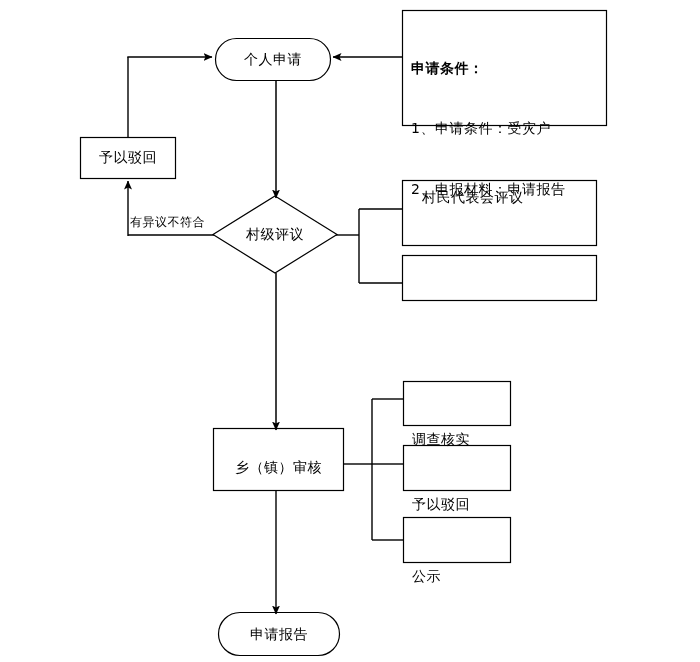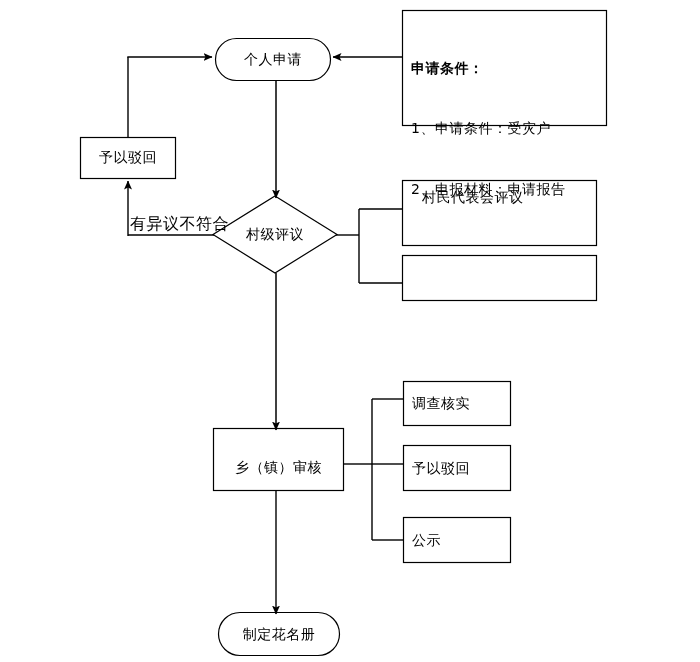--- a/index.html
+++ b/index.html
@@ -59,21 +59,21 @@
     left: 213px; top: 428px; width: 131px; height: 63px;
     display: flex; align-items: center; justify-content: center; margin-top: 8px;
   }
   
   .box-text-tl {
     display: flex; align-items: flex-start; justify-content: flex-start;
     padding: 7px 0 0 9px; box-sizing: border-box;
   }
   .box-text-ml {
     display: flex; align-items: center; justify-content: flex-start;
-    padding: 0 0 0 9px; box-sizing: border-box;
+    padding: 0 0 0 9px; box-sizing: border-box; margin-top: 36px;
   }
   .n-criteria {
     left: 402px; top: 10px; width: 205px; height: 116px;
   }
   .n-criteria .crit-line { display: block; }
   .n-criteria .crit-title { font-weight: bold; }
   .n-rep-meeting {
     left: 413px; top: 180px; width: 195px; height: 66px;
   }
   .n-public-post {
@@ -85,21 +85,21 @@
   .n-roster {
     left: 403px; top: 445px; width: 108px; height: 46px;
   }
   .n-publicize {
     left: 403px; top: 517px; width: 108px; height: 46px;
   }
   
   .edge-label {
     position: absolute;
     left: 130px; top: 214px;
-    font-size: 16px;
+    font-size: 12px;
     color: #000000;
     white-space: pre;
     letter-spacing: 0.5px;
     pointer-events: none;
   }
 </style>
 </head>
 <body>
 
 <div id="flow-root">
@@ -177,17 +177,17 @@
 
 
   <div class="node-label lbl-center n-town-review">乡（镇）审核</div>
 
   <div class="node-label n-investigate box-text-ml">调查核实</div>
 
   <div class="node-label n-roster box-text-ml">予以驳回</div>
 
   <div class="node-label n-publicize box-text-ml">公示</div>
 
-  <div class="node-label lbl-center n-county-approve">制定花名册</div>
+  <div class="node-label lbl-center n-county-approve">申请报告</div>
 
   <div class="edge-label">有异议不符合</div>
 
 </div>
 
 </body></html>

